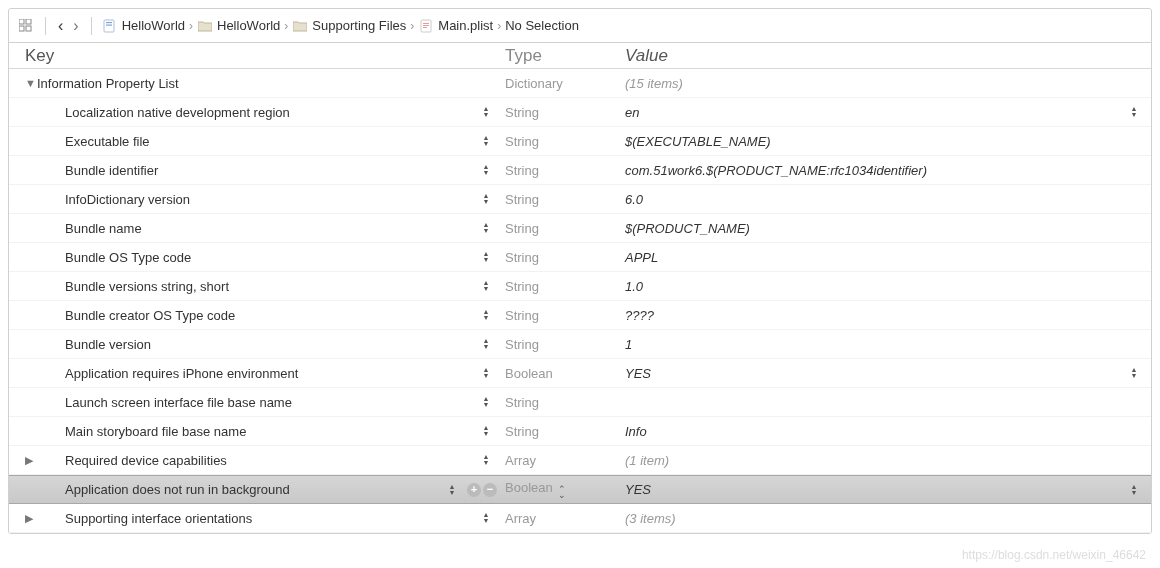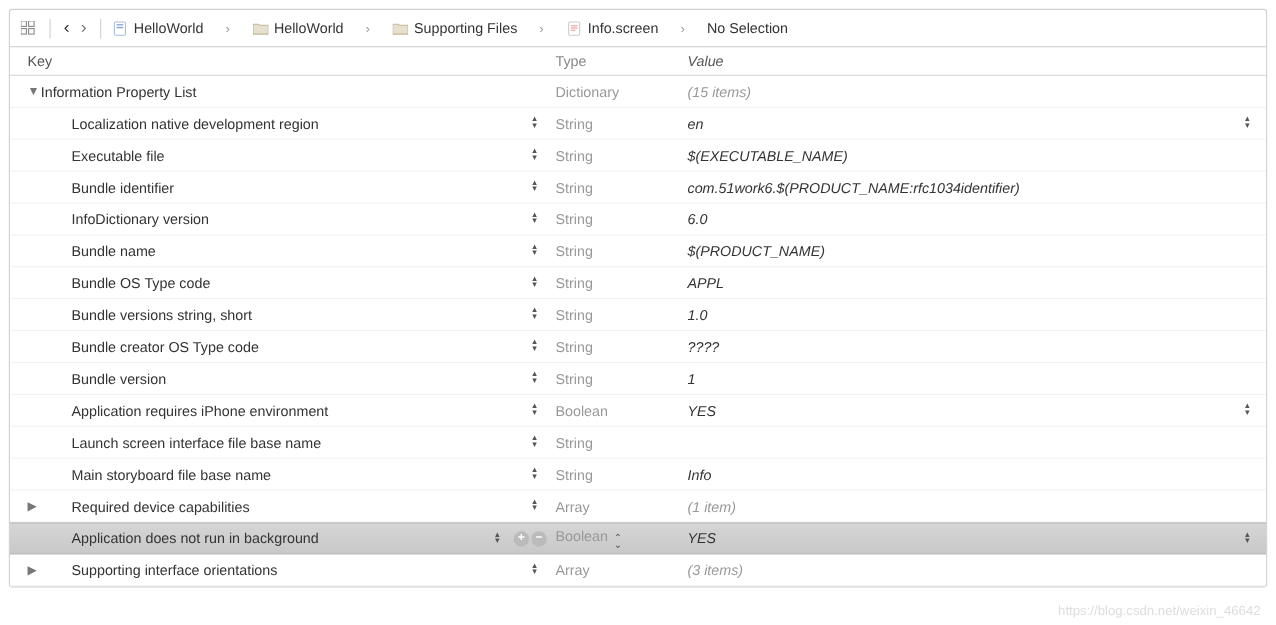--- a/index.html
+++ b/index.html
@@ -23,33 +23,33 @@
       align-items: center;
       height: 34px;
       padding: 0 8px;
       border-bottom: 1px solid #d0d0d0;
       gap: 6px;
     }
     .tool-icon { display: inline-flex; align-items: center; justify-content: center; width: 18px; height: 18px; color: #666; }
     .tool-sep { width: 1px; height: 18px; background: #d0d0d0; margin: 0 4px; }
     .nav-arrow { font-size: 16px; color: #777; cursor: default; padding: 0 2px; }
     .nav-arrow.enabled { color: #333; }
-    .breadcrumb { display: flex; align-items: center; gap: 20px; flex: 1; }
+    .breadcrumb { display: flex; align-items: center; gap: 4px; flex: 1; }
     .crumb { display: flex; align-items: center; gap: 4px; color: #333; }
     .crumb-sep { color: #999; font-size: 12px; }
     .crumb-icon { width: 16px; height: 16px; display: inline-flex; align-items: center; justify-content: center; }
 
     .header-row {
       display: flex;
       align-items: center;
       height: 26px;
       padding: 0 12px 0 16px;
       border-bottom: 1px solid #d8d8d8;
       color: #555;
-      font-size: 13px;
+      font-size: 17px;
     }
     .col-key { flex: 0 0 480px; padding-right: 8px; }
     .col-type { flex: 0 0 120px; color: #888; }
     .col-value { flex: 1; font-style: italic; }
 
     .rows { }
     .row {
       display: flex;
       align-items: center;
       height: 29px;
@@ -175,21 +175,21 @@
 
       <span class="crumb">
         <span class="crumb-icon">
           <svg width="14" height="14" viewBox="0 0 14 14">
               <rect x="2" y="1" width="10" height="12" rx="1" fill="#fff" stroke="#ccc"></rect>
               <rect x="4" y="4" width="6" height="1" fill="#e69b9b"></rect>
               <rect x="4" y="6" width="6" height="1" fill="#e69b9b"></rect>
               <rect x="4" y="8" width="4" height="1" fill="#e69b9b"></rect>
             </svg>
         </span>
-        <span>Info.screen</span>
+        <span>Main.plist</span>
       </span>
       <span class="crumb-sep">›</span>
 
       <span class="crumb">
         <span>No Selection</span>
       </span>
     </div>
   </div>
 
   <div class="header-row">

